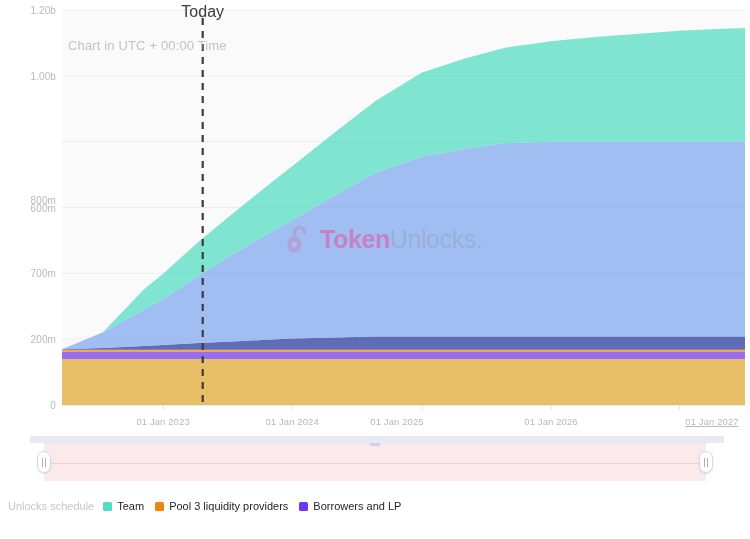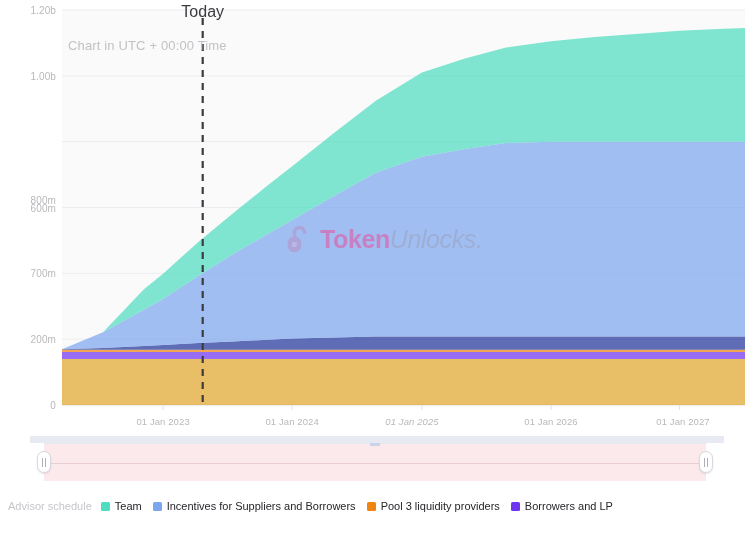--- a/index.html
+++ b/index.html
@@ -94,21 +94,21 @@
     gap: 7px;
     opacity: 0.52;
     pointer-events: none;
   }
   #watermark .wm-text {
     font-size: 25px;
     letter-spacing: -0.4px;
     line-height: 1;
   }
   #watermark .wm-bold { font-weight: bold; color: #ec4899; }
-  #watermark .wm-light { font-weight: normal; color: #9aa0bb; font-style: italic; }
+  #watermark .wm-light { font-weight: normal; color: #9aa0bb; }
 
   
   #range-slider {
     position: absolute;
     left: 44px; top: 443px;
     width: 662px; height: 38px;
   }
   #range-track {
     position: absolute;
     left: 0; top: 0;
@@ -225,23 +225,23 @@
         <div class="y-tick" style="top: 339.167px;">200m</div>
         <div class="y-tick" style="top: 273.333px;">700m</div>
         <div class="y-tick" style="top: 207.5px;">600m</div>
         <div class="y-tick" style="top: 158px; margin-top: 42px;">800m</div>
         <div class="y-tick" style="top: 75.8333px;">1.00b</div>
         <div class="y-tick" style="top: 10px;">1.20b</div>
       </div>
     <div id="x-axis-labels">
         <div class="x-tick" style="left: 163.084px;">01 Jan 2023</div>
         <div class="x-tick" style="left: 292.171px;">01 Jan 2024</div>
-        <div class="x-tick" style="left: 412px; font-style: italic;">01 Jan 2025</div>
+        <div class="x-tick" style="left: 397px;">01 Jan 2025</div>
         <div class="x-tick" style="left: 551.028px;">01 Jan 2026</div>
-        <div class="x-tick" style="left: 683px;">01 Jan 2027</div>
+        <div class="x-tick" style="left: 712px; text-decoration: underline;">01 Jan 2027</div>
       </div>
 
     <div id="today-label" style="left: 202.698px;">Today</div>
 
     <div id="utc-note">Chart in UTC + 00:00 Time</div>
 
     <div id="watermark">
       <svg width="27" height="30" viewBox="0 0 27 30">
         <path d="M8.5 13 V8.5 a5 5 0 0 1 10 0" fill="none" stroke="#b98fc4" stroke-width="3.6" stroke-linecap="round"></path>
         <rect x="1.6" y="12.6" width="13.6" height="15.6" rx="6.2" fill="#b98fc4"></rect>
@@ -261,30 +261,26 @@
     <div id="range-topmark"></div>
     <div class="range-handle" id="handle-left">
       <span class="grip"></span>
     </div>
     <div class="range-handle" id="handle-right">
       <span class="grip"></span>
     </div>
   </div>
 
   <div id="legend">
-    <span id="legend-title">Advisor schedule</span>
+    <span id="legend-title">Unlocks schedule</span>
   <div class="legend-item">
         <span class="legend-swatch" style="background: rgb(79, 220, 192);"></span>
         <span class="legend-label">Team</span>
       </div>
       <div class="legend-item">
-        <span class="legend-swatch" style="background: rgb(126, 166, 239);"></span>
-        <span class="legend-label">Incentives for Suppliers and Borrowers</span>
-      </div>
-      <div class="legend-item">
         <span class="legend-swatch" style="background: rgb(239, 132, 16);"></span>
         <span class="legend-label">Pool 3 liquidity providers</span>
       </div>
       <div class="legend-item">
         <span class="legend-swatch" style="background: rgb(111, 54, 240);"></span>
         <span class="legend-label">Borrowers and LP</span>
       </div>
       <div style="flex-basis: 100%; height: 0px;"></div>
     </div>
 

